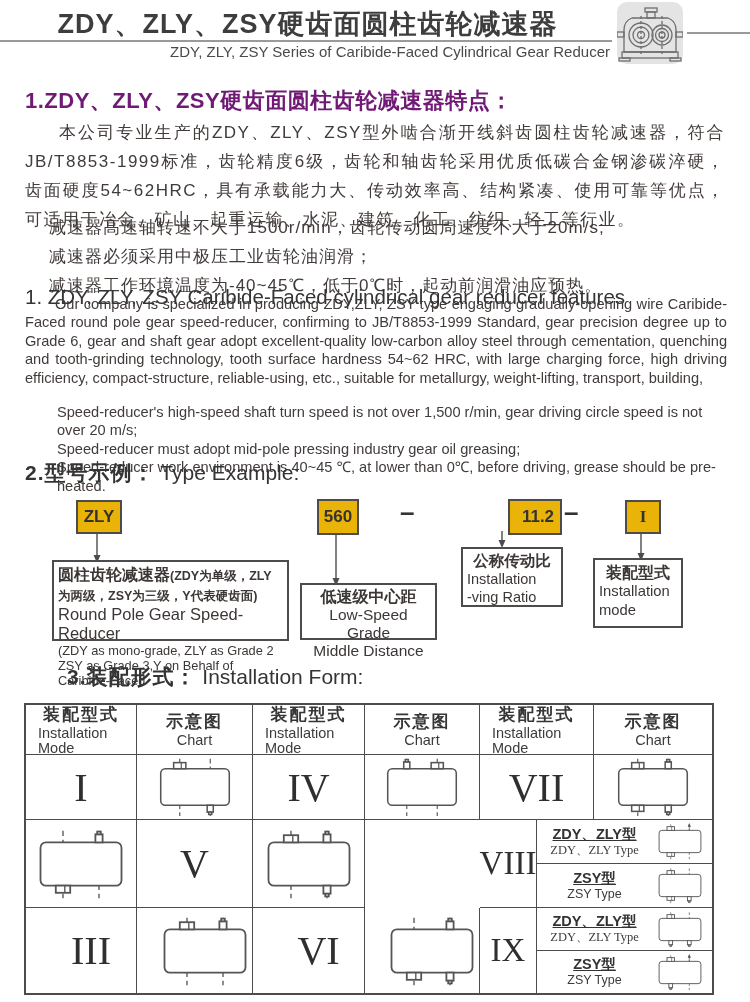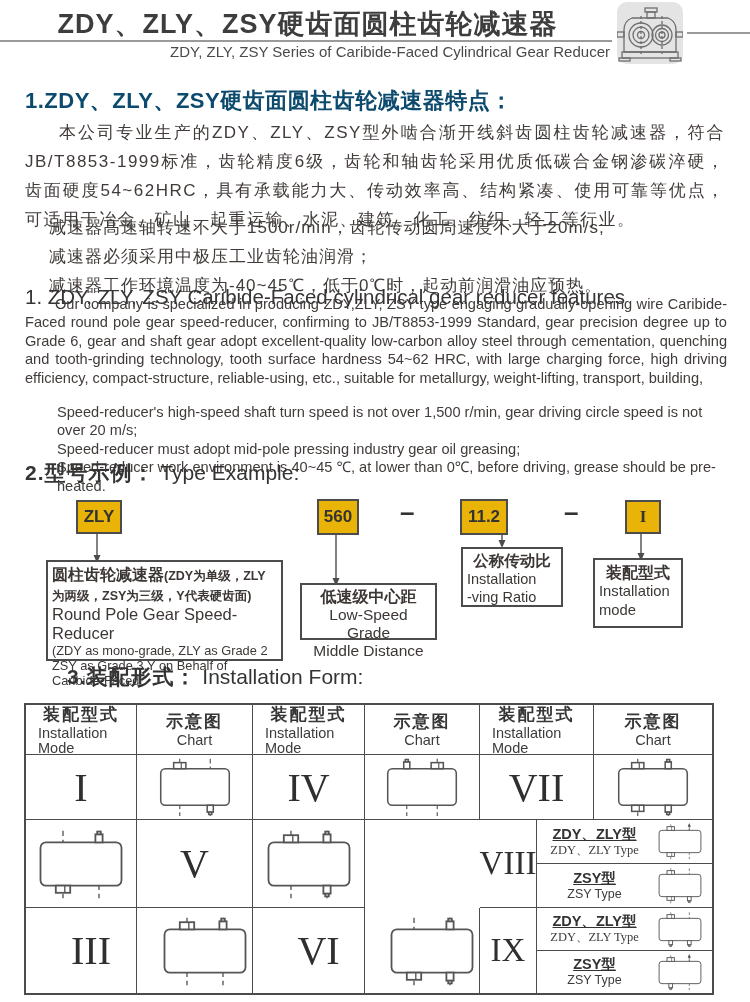--- a/index.html
+++ b/index.html
@@ -11,21 +11,21 @@
     font-size:27px;font-weight:bold;color:#3d3d3d;letter-spacing:1px;}
   .hdr-rule{position:absolute;top:40px;left:0;width:612px;height:2px;background:#9a9a9a;}
   .hdr-rule-right{position:absolute;top:32px;left:687px;width:63px;height:2px;background:#9a9a9a;}
   .hdr-sub{position:absolute;top:43px;left:0;width:610px;text-align:right;
     font-size:15px;color:#4a4a4a;}
   .hdr-icon{position:absolute;top:2px;left:617px;width:66px;height:62px;
     background:#e4e4e4;border-radius:10px;}
   .hdr-icon svg{position:absolute;top:0;left:0;}
 
   
-  .h-cn{position:absolute;left:25px;top:86px;font-size:22px;font-weight:bold;color:#0c4a6e;letter-spacing:.5px;}
+  .h-cn{position:absolute;left:25px;top:86px;font-size:22px;font-weight:bold;color:#701a75;letter-spacing:.5px;}
   .cn-para{position:absolute;left:25px;top:118px;width:700px;font-size:17px;line-height:29px;
     text-align:justify;letter-spacing:1.5px;color:#413b39;}
   .cn-para .indent{text-indent:2em;display:block;}
   .cn-lines{position:absolute;left:25px;top:213px;width:700px;font-size:17px;line-height:29px;
     letter-spacing:1px;color:#413b39;}
   .cn-lines div{padding-left:24px;}
 
   
   .h-en{position:absolute;left:25px;top:285px;font-size:20.5px;color:#343434;}
   .en-para{position:absolute;left:25px;top:295px;width:702px;font-size:14.6px;line-height:18.4px;
@@ -144,25 +144,25 @@
         <path d="M332.5 83 L336 91 L339.5 83 Z"></path>
       <line x1="502" y1="36" x2="502" y2="46"></line>
         <path d="M498.5 45 L502 53 L505.5 45 Z"></path>
       <line x1="641" y1="35" x2="641" y2="59"></line>
         <path d="M637.5 58 L641 66 L644.5 58 Z"></path>
     </svg>
 
     <div class="codebox" style="left:76px;top:5px;width:42px;height:30px;">ZLY</div>
     <div class="codebox" style="left:317px;top:4px;width:38px;height:32px;">560</div>
     <div class="dashsep" style="left:400px;top:2px;">–</div>
-    <div class="codebox" style="left:460px;top:4px;width:44px;height:32px;">11.2</div>
+    <div class="codebox" style="left:508px;top:4px;width:44px;height:32px;padding-left:6px;">11.2</div>
     <div class="dashsep" style="left:564px;top:2px;">–</div>
     <div class="codebox" style="left:625px;top:5px;width:32px;height:30px;font-family:'Liberation Serif',serif;">I</div>
 
-    <div class="descbox" style="left:46px;top:65px;width:237px;height:101px;">
+    <div class="descbox" style="left:52px;top:65px;width:237px;height:81px;">
       <span class="cnb" style="font-size:16px;">圆柱齿轮减速器</span><span style="font-size:12.5px;font-weight:bold;">(ZDY为单级，ZLY为两级，ZSY为三级，Y代表硬齿面)</span>
       <div style="font-size:16.5px;">Round Pole Gear Speed-Reducer</div>
       <div style="font-size:12.8px;">(ZDY as mono-grade, ZLY as Grade 2 ZSY as Grade 3,Y on Behalf of Caribide-Faced</div>
     </div>
 
     <div class="descbox" style="left:300px;top:88px;width:137px;height:57px;text-align:center;line-height:18px;">
       <div class="cnb" style="font-size:16px;">低速级中心距</div>
       <div style="font-size:15.5px;">Low-Speed Grade</div>
       <div style="font-size:15.5px;">Middle Distance</div>
     </div>

